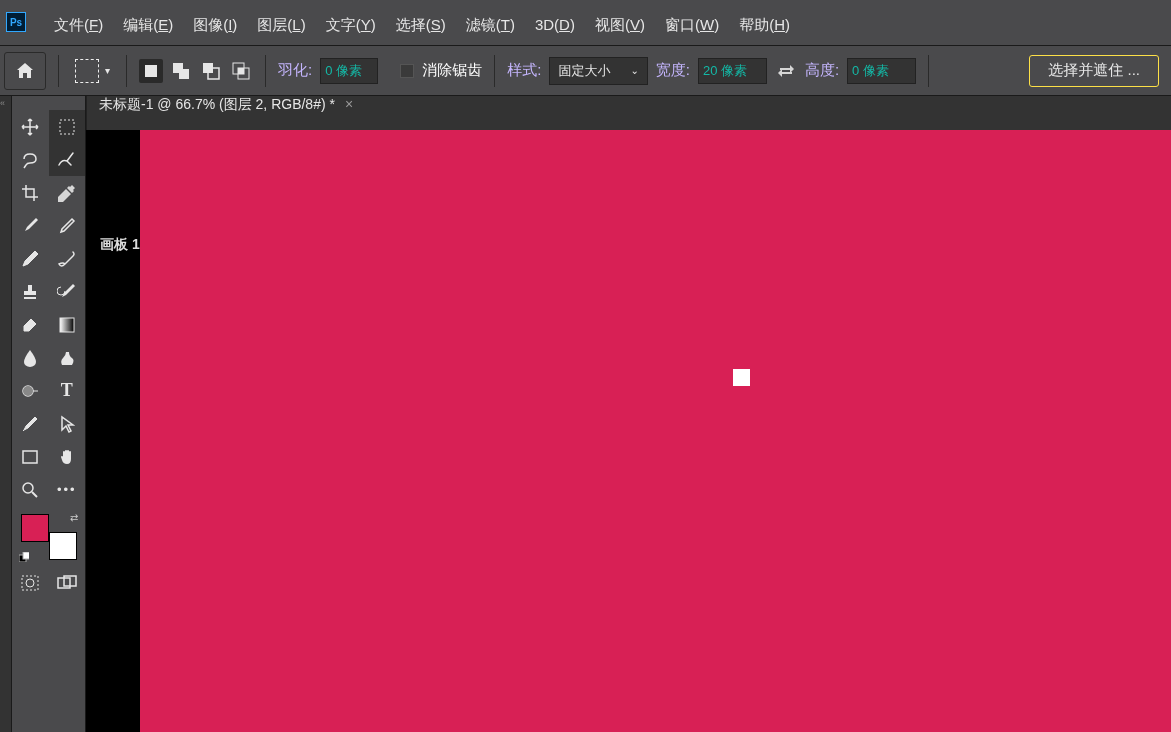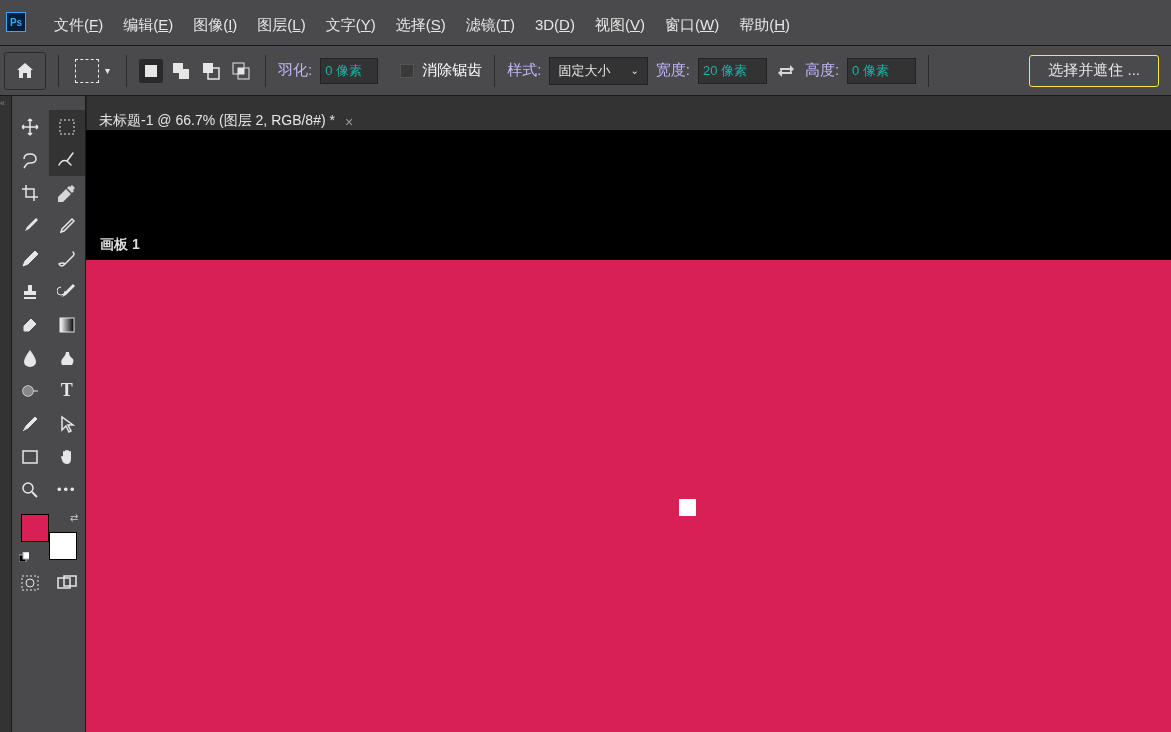--- a/index.html
+++ b/index.html
@@ -48,24 +48,24 @@
   
   .color-swatches { position:relative; width:60px; height:50px; margin:6px auto 4px; }
   .fg-swatch { position:absolute; left:2px; top:2px; width:28px; height:28px; border:1px solid #000; }
   .bg-swatch { position:absolute; right:2px; bottom:2px; width:28px; height:28px; border:1px solid #000; }
   .swap-sm { position:absolute; right:0; top:0; font-size:10px; color:#ccc;}
   .default-sm { position:absolute; left:0; bottom:0; width:10px; height:10px; }
   
   .workspace { flex:1; background:#1a1a1a; display:flex; flex-direction:column; }
   
   .tabbar { height:34px; background:#333; display:flex; align-items:center; border-left:1px solid #222;}
-  .doc-tab { height:34px; padding:0 12px; display:flex; align-items:flex-end; color:#e6e6e6; font-size:14px; background:#333;}
+  .doc-tab { height:34px; padding:0 12px; display:flex; align-items:flex-start; color:#e6e6e6; font-size:14px; background:#333;}
   .tab-close { margin-left:10px; color:#999; font-size:14px;}
   
-  .canvas-holder { flex:1; display:flex; flex-direction:column; background:#000; position:relative;}
+  .canvas-holder { flex:1; display:flex; flex-direction:row; background:#000; position:relative;}
   .artboard-label { color:#ddd; font-size:14px; font-weight:bold; padding:6px 0 6px 14px; margin-top:100px;}
   .canvas { flex:1; background:#d82055; position:relative; margin-left:0;}
   .white-square { position:absolute; left:593px; top:239px; width:17px; height:17px; background:#fff; }
   
   svg { display:block; }
 </style>
 </head>
 <body>
 
 <div class="top-strip"></div>

